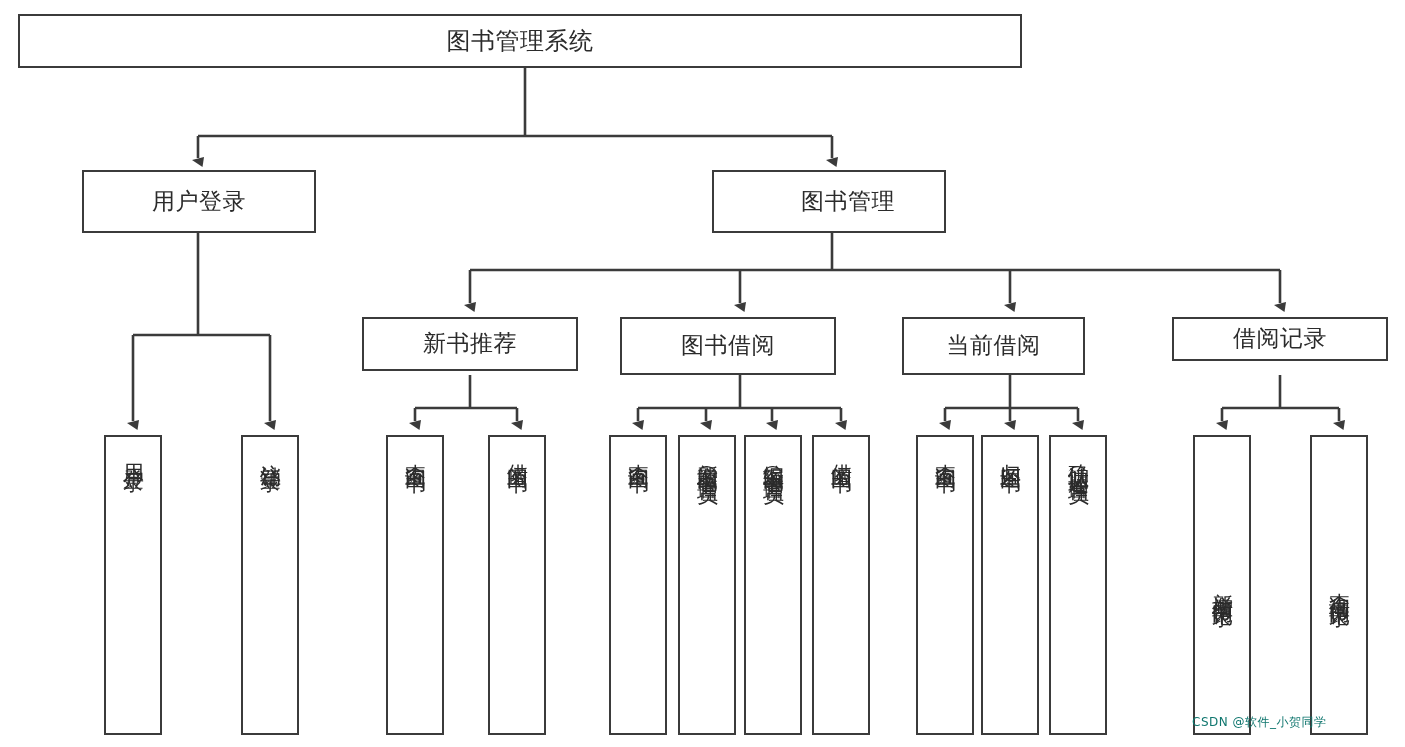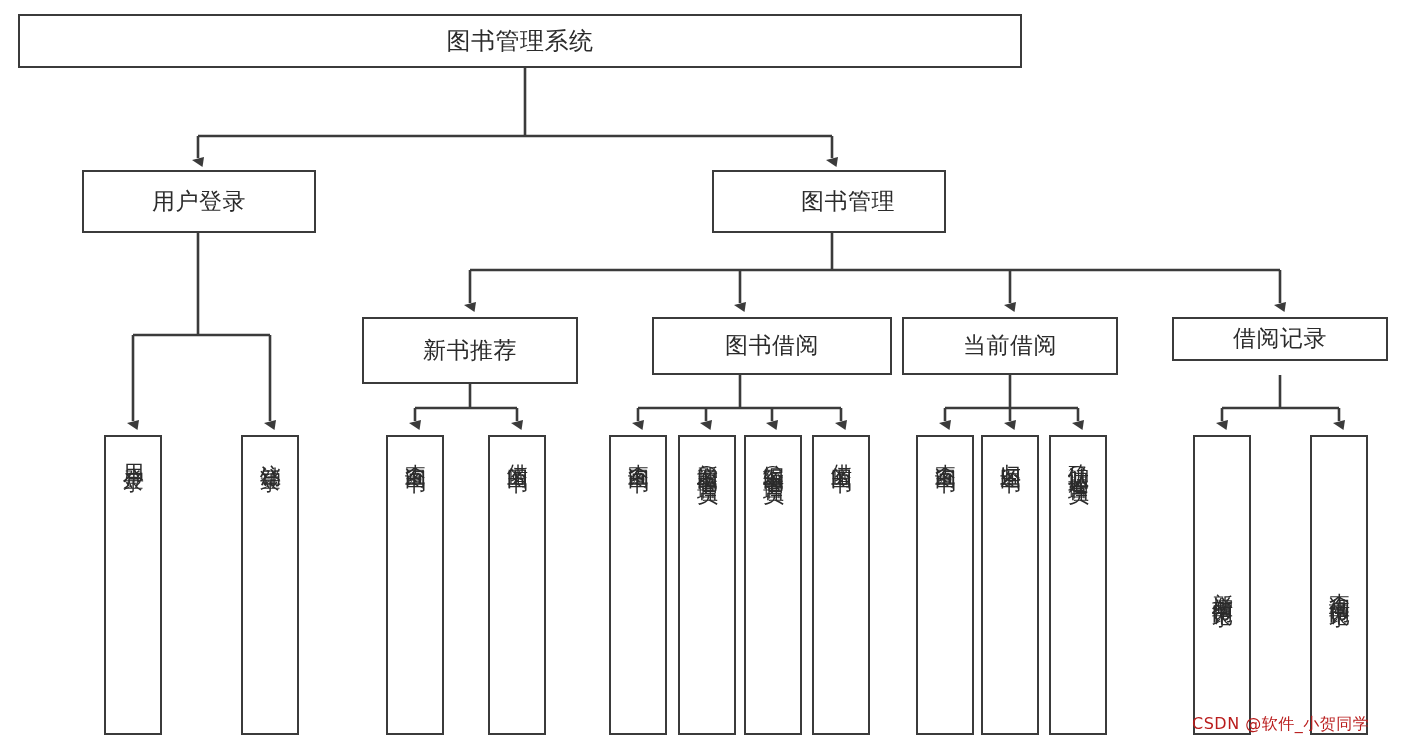--- a/index.html
+++ b/index.html
@@ -65,22 +65,22 @@
     white-space: nowrap;
   }
   .node.vert.mid {
     align-items: center;
     padding-top: 0;
   }
   #watermark {
     position: absolute;
     left: 1192px;
     top: 714px;
-    font-size: 16px;
-    color: #b91c1c;
+    font-size: 12px;
+    color: #0f766e;
     white-space: nowrap;
     letter-spacing: 0.5px;
   }
 </style>
 </head>
 <body>
 
 <div id="diagram-root">
 
   <svg id="edge-layer" viewBox="0 0 1405 747" width="1405" height="747">
@@ -137,27 +137,27 @@
     <span class="label">图书管理系统</span>
   </div>
 
   <div class="node horiz" style="left:82px; top:170px; width:234px; height:63px;">
     <span class="label">用户登录</span>
   </div>
   <div class="node horiz" style="left:712px; top:170px; width:234px; height:63px;padding-left:38px;">
     <span class="label">图书管理</span>
   </div>
 
-  <div class="node horiz" style="left:362px; top:317px; width:216px; height:67px;">
+  <div class="node horiz" style="left:362px; top:317px; width:216px; height:54px;">
     <span class="label">新书推荐</span>
   </div>
-  <div class="node horiz" style="left:652px; top:317px; width:240px; height:58px;">
+  <div class="node horiz" style="left:620px; top:317px; width:216px; height:58px;">
     <span class="label">图书借阅</span>
   </div>
-  <div class="node horiz" style="left:902px; top:317px; width:216px; height:58px;">
+  <div class="node horiz" style="left:902px; top:317px; width:183px; height:58px;">
     <span class="label">当前借阅</span>
   </div>
   <div class="node horiz" style="left:1172px; top:317px; width:216px; height:44px;">
     <span class="label">借阅记录</span>
   </div>
 
   <div class="node vert" style="left:104px; top:435px; width:58px; height:300px;">
     <span class="label">用户登录</span>
   </div>
   <div class="node vert" style="left:241px; top:435px; width:58px; height:300px;">

